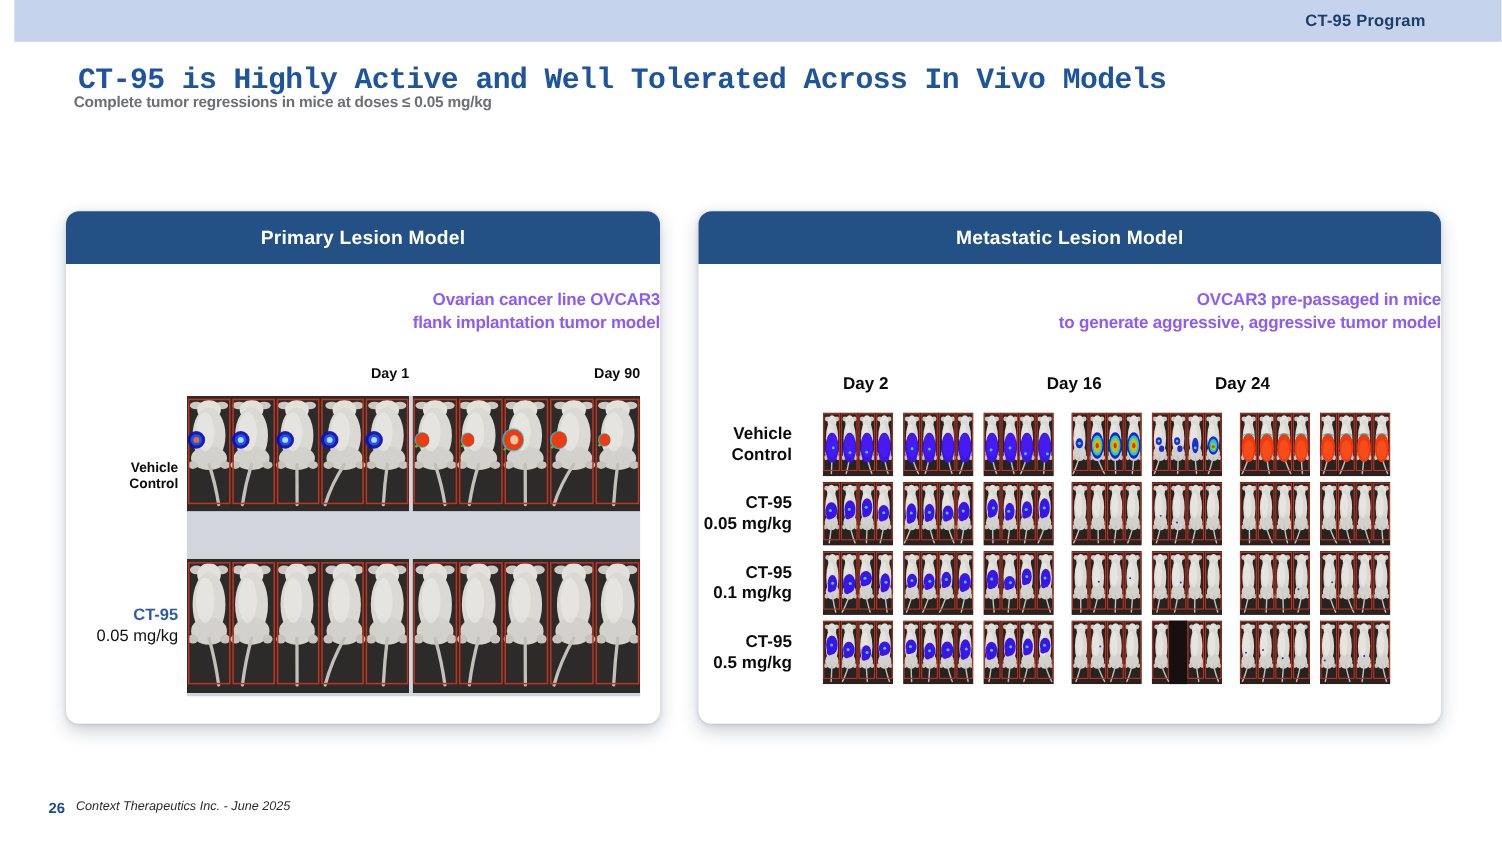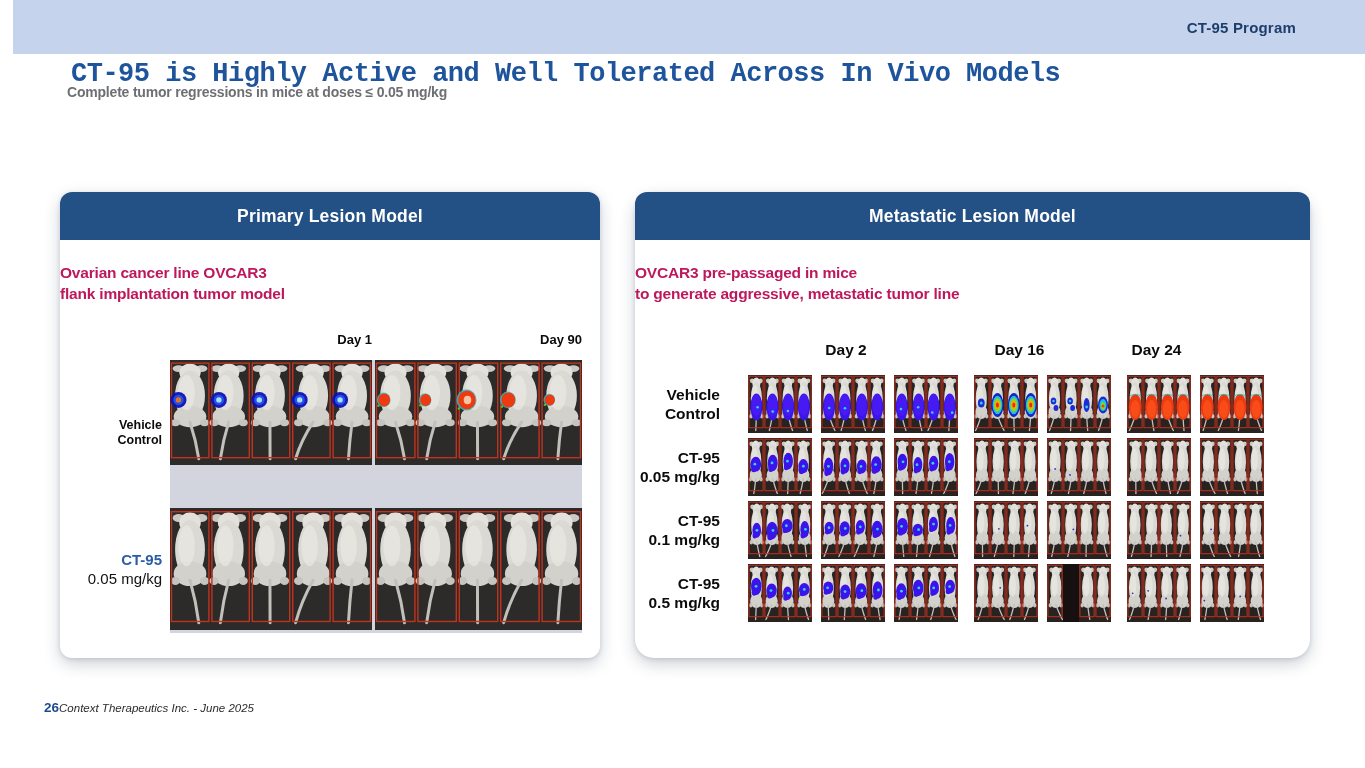--- a/index.html
+++ b/index.html
@@ -1,68 +1,68 @@
 <!DOCTYPE html>
 <html style="--bar_bg: #c5d4ec; --bar_text: #1d3e6b; --title_text: #1e549b; --subtitle_text: #6e6f72; --panel_header_bg: #235185; --panel_header_text: #ffffff; --ct95_label_blue: #2b5ca8; --page_number_blue: #1d4b8f; --image_backdrop: #d2d5de; --photo_bg: #2c2b29; --tile_bg: #282220; --box_red: #c0331f; --mouse_gray: #dbd9d4; --signal_blue: #3c13e8; --signal_red: #ee3a10; --signal_cyan: #27d6ff; --signal_green: #8cd61c; --signal_orange: #e0731f;"><head>
 <meta charset="utf-8">
 <style>
   html,body{margin:0;padding:0;background:#ffffff;}
   body{width:1365px;height:768px;overflow:hidden;font-family:"Liberation Sans",sans-serif;}
   .slide{position:relative;width:1365px;height:768px;background:#ffffff;}
 
-  .topbar{position:absolute;top:0;left:13px;right:0;height:54px;background:var(--bar_bg);
+  .topbar{position:absolute;top:0;left:13px;right:0;height:38px;background:var(--bar_bg);
           display:flex;align-items:center;justify-content:flex-end;padding-right:69px;box-sizing:border-box;}
   .topbar-label{font-weight:bold;font-size:15px;color:var(--bar_text);letter-spacing:.2px;}
 
   .title{position:absolute;left:67px;top:55px;margin:4px;font-size:27px;font-weight:bold;
          color:var(--title_text);letter-spacing:-0.5px;font-family:Liberation Mono, monospace;}
   .subtitle{position:absolute;left:67px;top:84px;margin:0;font-size:14px;font-weight:bold;
             color:var(--subtitle_text);letter-spacing:-0.2px;}
 
   .card{position:absolute;top:192px;height:466px;background:#fff;border-radius:12px;
         box-shadow:0 6px 16px rgba(25,40,70,.22),0 1px 4px rgba(25,40,70,.14);}
   .card-primary{left:60px;width:540px;}
-  .card-met{left:635px;width:675px;border-radius:19px;}
+  .card-met{left:635px;width:675px;}
   .card-header{position:absolute;top:0;left:0;right:0;height:48px;background:var(--panel_header_bg);
                border-radius:12px 12px 0 0;display:flex;align-items:center;justify-content:center;}
   .card-header span{color:var(--panel_header_text);font-weight:bold;font-size:17.5px;letter-spacing:.2px;}
-  .desc{position:absolute;top:70px;left:0;right:0;text-align:left;font-weight:bold;
-        font-size:15.5px;line-height:21px;color:#be185d;letter-spacing:-0.2px;}
+  .desc{position:absolute;top:70px;left:0;right:0;text-align:right;font-weight:bold;
+        font-size:15.5px;line-height:21px;color:#8b5cf6;letter-spacing:-0.2px;}
 
   
   .p-day{position:absolute;top:140px;text-align:right;font-weight:bold;font-size:13px;color:#0b0b0b;}
   .p-day1{left:110px;width:202px;}
   .p-day70{left:315px;width:207px;}
   .p-block{position:absolute;left:110px;top:168px;width:412px;height:273px;background:var(--image_backdrop);}
   .p-photo{position:absolute;overflow:hidden;}
   .p-photo svg{display:block;width:100%;height:100%;}
   .ps00{left:0;top:0;width:202px;height:105px;}
   .ps01{left:205px;top:0;width:207px;height:105px;}
   .ps10{left:0;top:148px;width:202px;height:122px;}
   .ps11{left:205px;top:148px;width:207px;height:122px;}
   .p-label{position:absolute;display:flex;flex-direction:column;justify-content:center;}
   .p-label0{left:10px;top:168px;width:92px;height:146px;text-align:right;
             font-weight:bold;font-size:12.5px;line-height:15px;color:#0b0b0b;}
   .p-label1{left:0;top:316px;width:102px;height:122px;text-align:right;font-size:15px;line-height:19px;}
   .lbl-blue{color:var(--ct95_label_blue);font-weight:bold;}
   .lbl-dose{color:#111;font-weight:normal;}
 
   
-  .m-dayrow{position:absolute;top:149px;left:0;right:0;display:flex;gap:0;padding-left:106px;box-sizing:border-box;}
+  .m-dayrow{position:absolute;top:149px;left:0;right:0;display:flex;gap:16px;padding-left:47px;box-sizing:border-box;}
   .m-day{font-weight:bold;font-size:15.5px;text-align:center;color:#0b0b0b;}
   .m-day.g1{width:210px;}.m-day.g2{width:137px;}.m-day.g3{width:137px;}
   .m-grid{position:absolute;top:183px;left:0;right:0;}
   .m-row{display:flex;align-items:center;margin-bottom:5px;height:58px;}
   .m-label{width:85px;text-align:right;font-weight:bold;font-size:15.5px;line-height:19px;color:#0b0b0b;}
   .m-tiles{display:flex;gap:16px;margin-left:28px;}
   .tile-group{display:flex;gap:9px;}
   .tile{width:64px;height:58px;}
   .tile svg{display:block;width:64px;height:58px;}
 
-  .footer{position:absolute;left:44px;top:700px;display:flex;align-items:center;}
+  .footer{position:absolute;left:44px;top:727px;display:flex;align-items:flex-start;gap:10px;}
   .pagenum{font-weight:bold;font-size:13.5px;color:var(--page_number_blue);}
   .foottext{font-size:11.5px;color:#2c2c2c;font-style:italic;}
 </style>
 </head>
 <body>
 
 <div class="slide">
 
   <div class="topbar">
     <span class="topbar-label">CT-95 Program</span>
@@ -385,21 +385,21 @@
       <div class="lbl-dose">0.05 mg/kg</div>
     </div>
   </section>
 
   <section class="card card-met">
     <div class="card-header">
       <span>Metastatic Lesion Model</span>
     </div>
     <div class="desc">
       <div>OVCAR3 pre-passaged in mice</div>
-      <div>to generate aggressive, metastatic tumor line</div>
+      <div>to generate aggressive, aggressive tumor model</div>
     </div>
 
     <div class="m-dayrow">
       <div class="m-day g1">Day 2</div>
       <div class="m-day g2">Day 16</div>
       <div class="m-day g3">Day 24</div>
     </div>
 
     <div class="m-grid">
       <div class="m-row">

